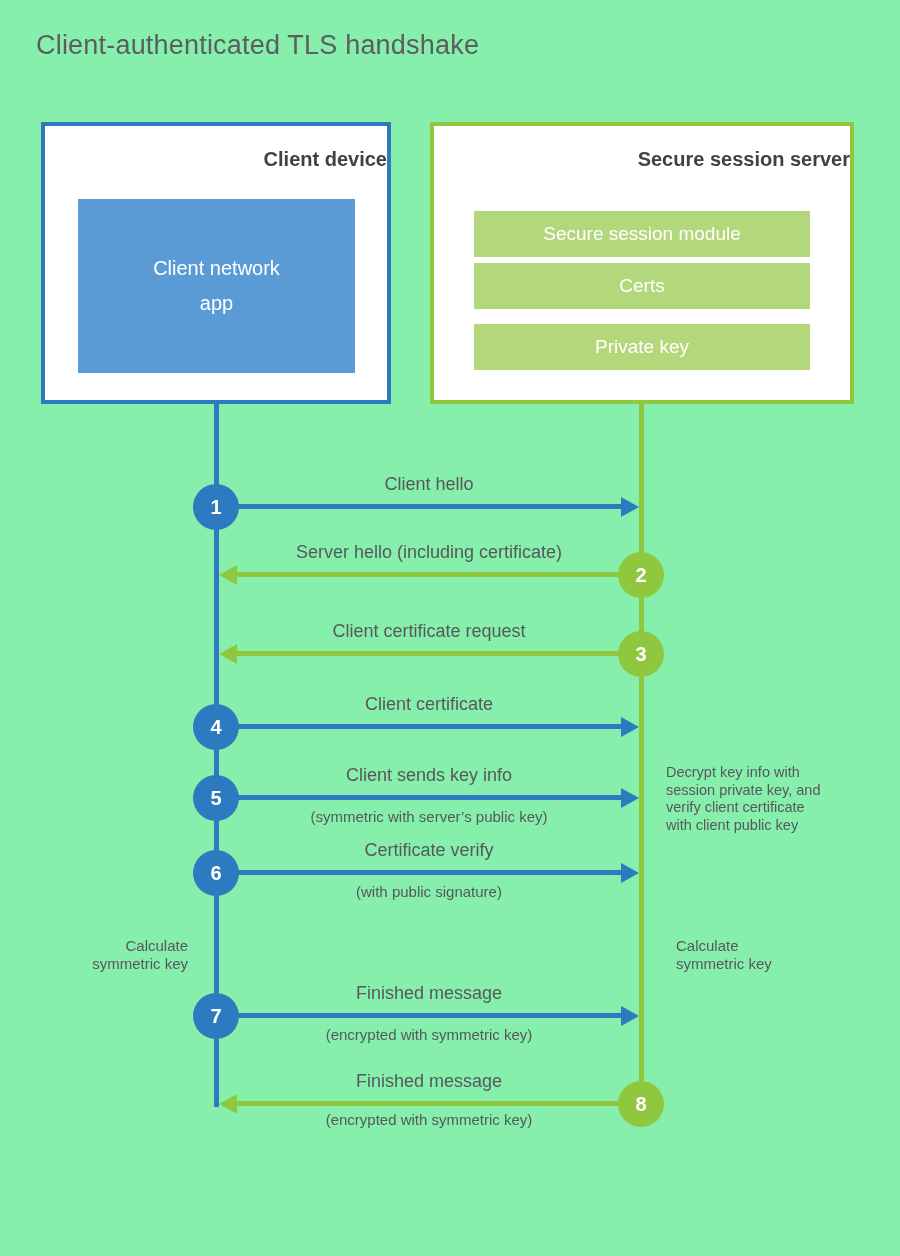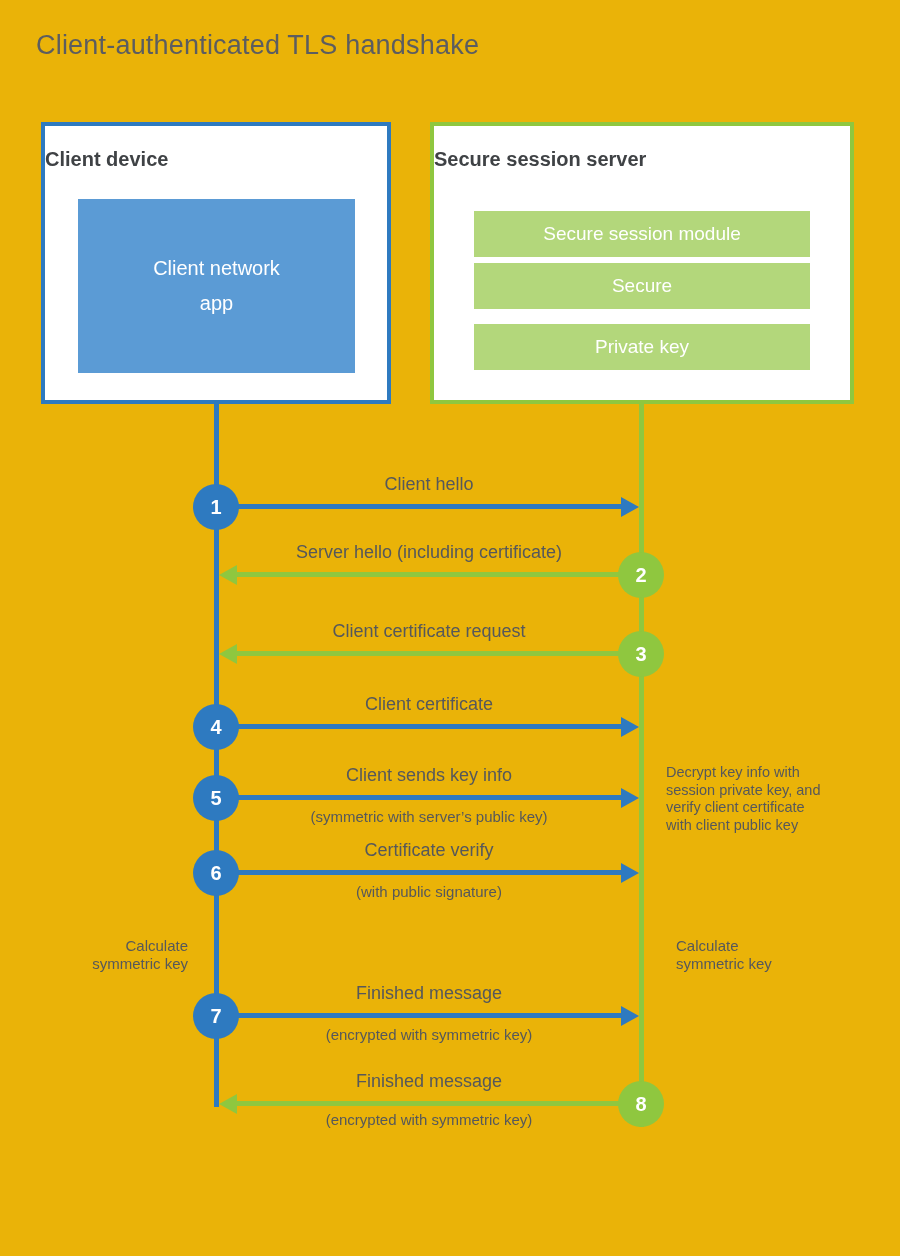--- a/index.html
+++ b/index.html
@@ -1,27 +1,27 @@
 <!DOCTYPE html>
 <html><head>
 <meta charset="utf-8">
 <style>
   html,body{margin:0;padding:0;background:#fff;}
-  #page{position:relative;width:900px;height:1256px;background:#eab308;overflow:hidden;
+  #page{position:relative;width:900px;height:1256px;background:#86efac;overflow:hidden;
         font-family:"Liberation Sans","DejaVu Sans",sans-serif;}
 
   
   .page-title{position:absolute;left:36px;top:30px;font-size:27px;font-weight:400;
               color:#5c5d60;letter-spacing:.2px;}
 
   
   .actor-box{position:absolute;top:122px;height:282px;background:#fff;box-sizing:border-box;}
   .box-client{left:41px;width:350px;border:4px solid #2e7ac0;}
   .box-server{left:430px;width:424px;border:4px solid #8fc73f;}
-  .actor-title{margin-top:22px;text-align:left;font-size:20px;font-weight:700;color:#3f4245;}
+  .actor-title{margin-top:22px;text-align:right;font-size:20px;font-weight:700;color:#3f4245;}
 
   .app-rect{position:absolute;left:33px;top:73px;width:277px;height:174px;background:#5b9bd5;
             display:flex;align-items:center;justify-content:center;text-align:center;}
   .app-rect span{display:inline-block;width:150px;color:#ffffff;font-size:20px;line-height:35px;}
 
   .srv-bar{position:absolute;left:40px;width:336px;height:46px;background:#b3d77b;
            color:#ffffff;font-size:19px;text-align:center;line-height:46px;}
   .srv-bar.b1{top:85px;} .srv-bar.b2{top:137px;} .srv-bar.b3{top:198px;}
 
   
@@ -65,21 +65,21 @@
   <div class="actor-box box-client">
     <div class="actor-title">Client device</div>
     <div class="app-rect">
       <span>Client network app</span>
     </div>
   </div>
 
   <div class="actor-box box-server">
     <div class="actor-title">Secure session server</div>
     <div class="srv-bar b1">Secure session module</div>
-    <div class="srv-bar b2">Secure</div>
+    <div class="srv-bar b2">Certs</div>
     <div class="srv-bar b3">Private key</div>
   </div>
 
   <div class="lifeline life-blue"></div>
   <div class="lifeline life-green"></div>
 
   <div>
     <div class="lbl" style="top:474px">Client hello</div>
     <div class="hline blue" style="top:504px"></div>
     <div class="head right" style="top:497px"></div>

